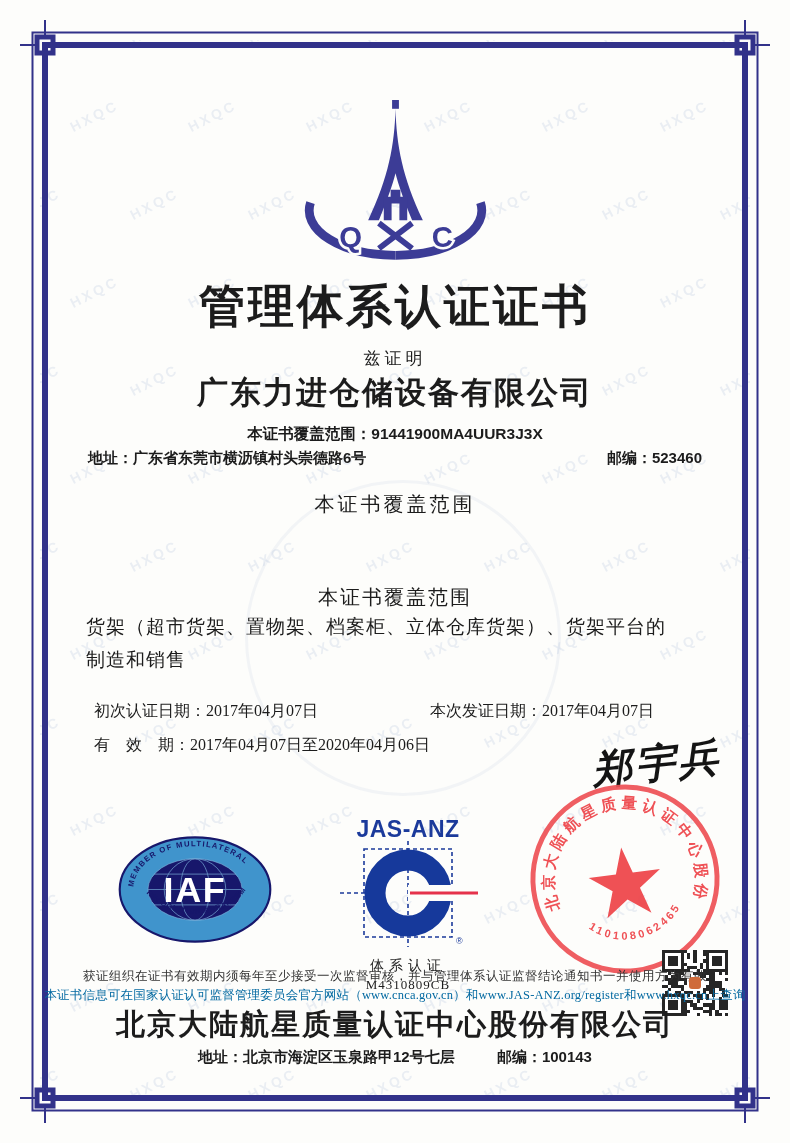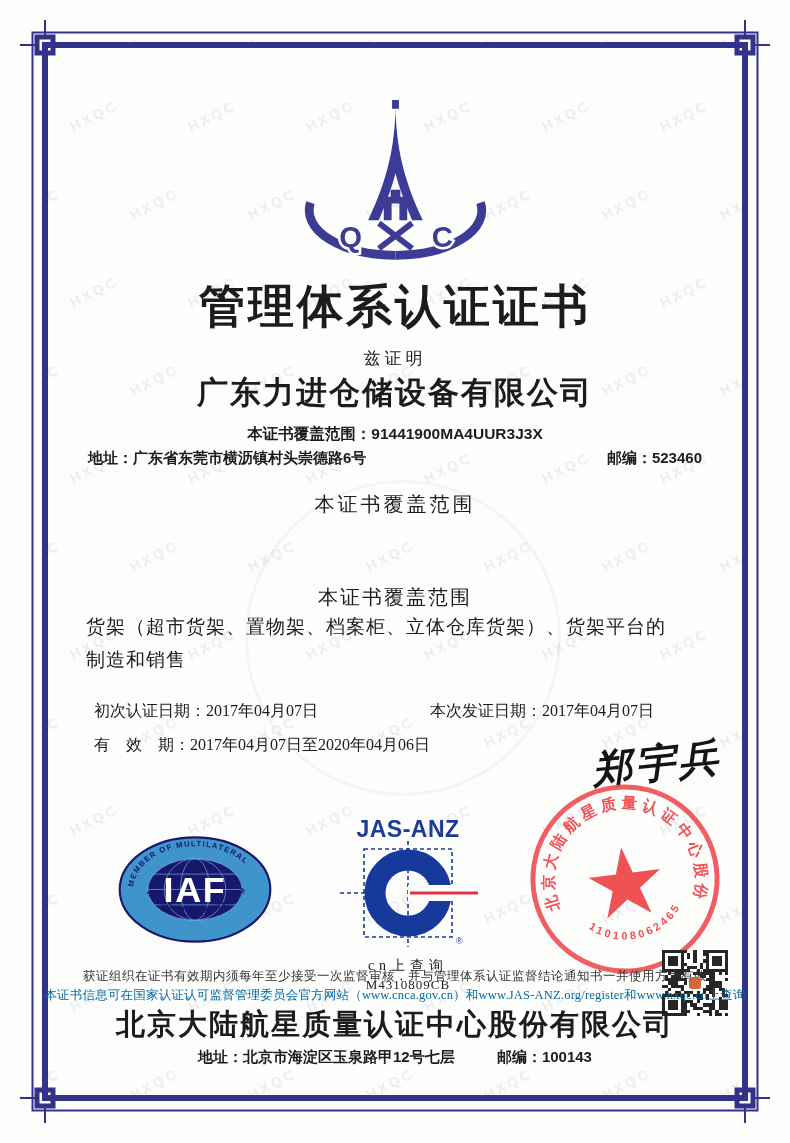--- a/index.html
+++ b/index.html
@@ -232,21 +232,21 @@
       <div class="sans wordmark" style="color:#1b3a9b;">JAS-ANZ</div>
       <svg width="148" height="106" viewBox="0 0 148 106">
         <rect x="30" y="8" width="88" height="88" fill="none" stroke="#1b3a9b" stroke-width="1.6" stroke-dasharray="4 3"></rect>
         <line x1="6" y1="52" x2="34" y2="52" stroke="#1b3a9b" stroke-width="1.6" stroke-dasharray="4 3"></line>
         <line x1="74" y1="0" x2="74" y2="106" stroke="#1b3a9b" stroke-width="1.6" stroke-dasharray="4 3"></line>
         <circle cx="74" cy="52" r="33" fill="none" stroke="#16399b" stroke-width="21"></circle>
         <rect x="74" y="44" width="74" height="16" fill="#fdfdfb"></rect>
         <line x1="76" y1="52" x2="144" y2="52" stroke="#e5324b" stroke-width="3"></line>
         <text x="122" y="103" font-family="Liberation Sans, DejaVu Sans, sans-serif" font-size="9" fill="#1b3a9b">®</text>
       </svg>
-      <div class="caption">cn上查询</div>
+      <div class="caption">体系认证</div>
       <div class="code">M4310809CB</div>
     </div>
 
     <svg class="abs seal" viewBox="0 0 200 200">
       <defs>
         <path id="sealTop" d="M 32,124 A 72,72 0 1 1 168,124" fill="none"></path>
         <path id="sealBot" d="M 49,136 A 64,64 0 0 0 151,136" fill="none"></path>
       </defs>
       <circle cx="100" cy="100" r="93" fill="none" stroke="#ee5156" stroke-width="5"></circle>
       <polygon fill="#ee4348" points="100,68 108.6,94.4 136.3,94.4 113.9,110.7 122.4,137.1 100,120.8 77.6,137.1 86.1,110.7 63.7,94.4 91.4,94.4"></polygon>

